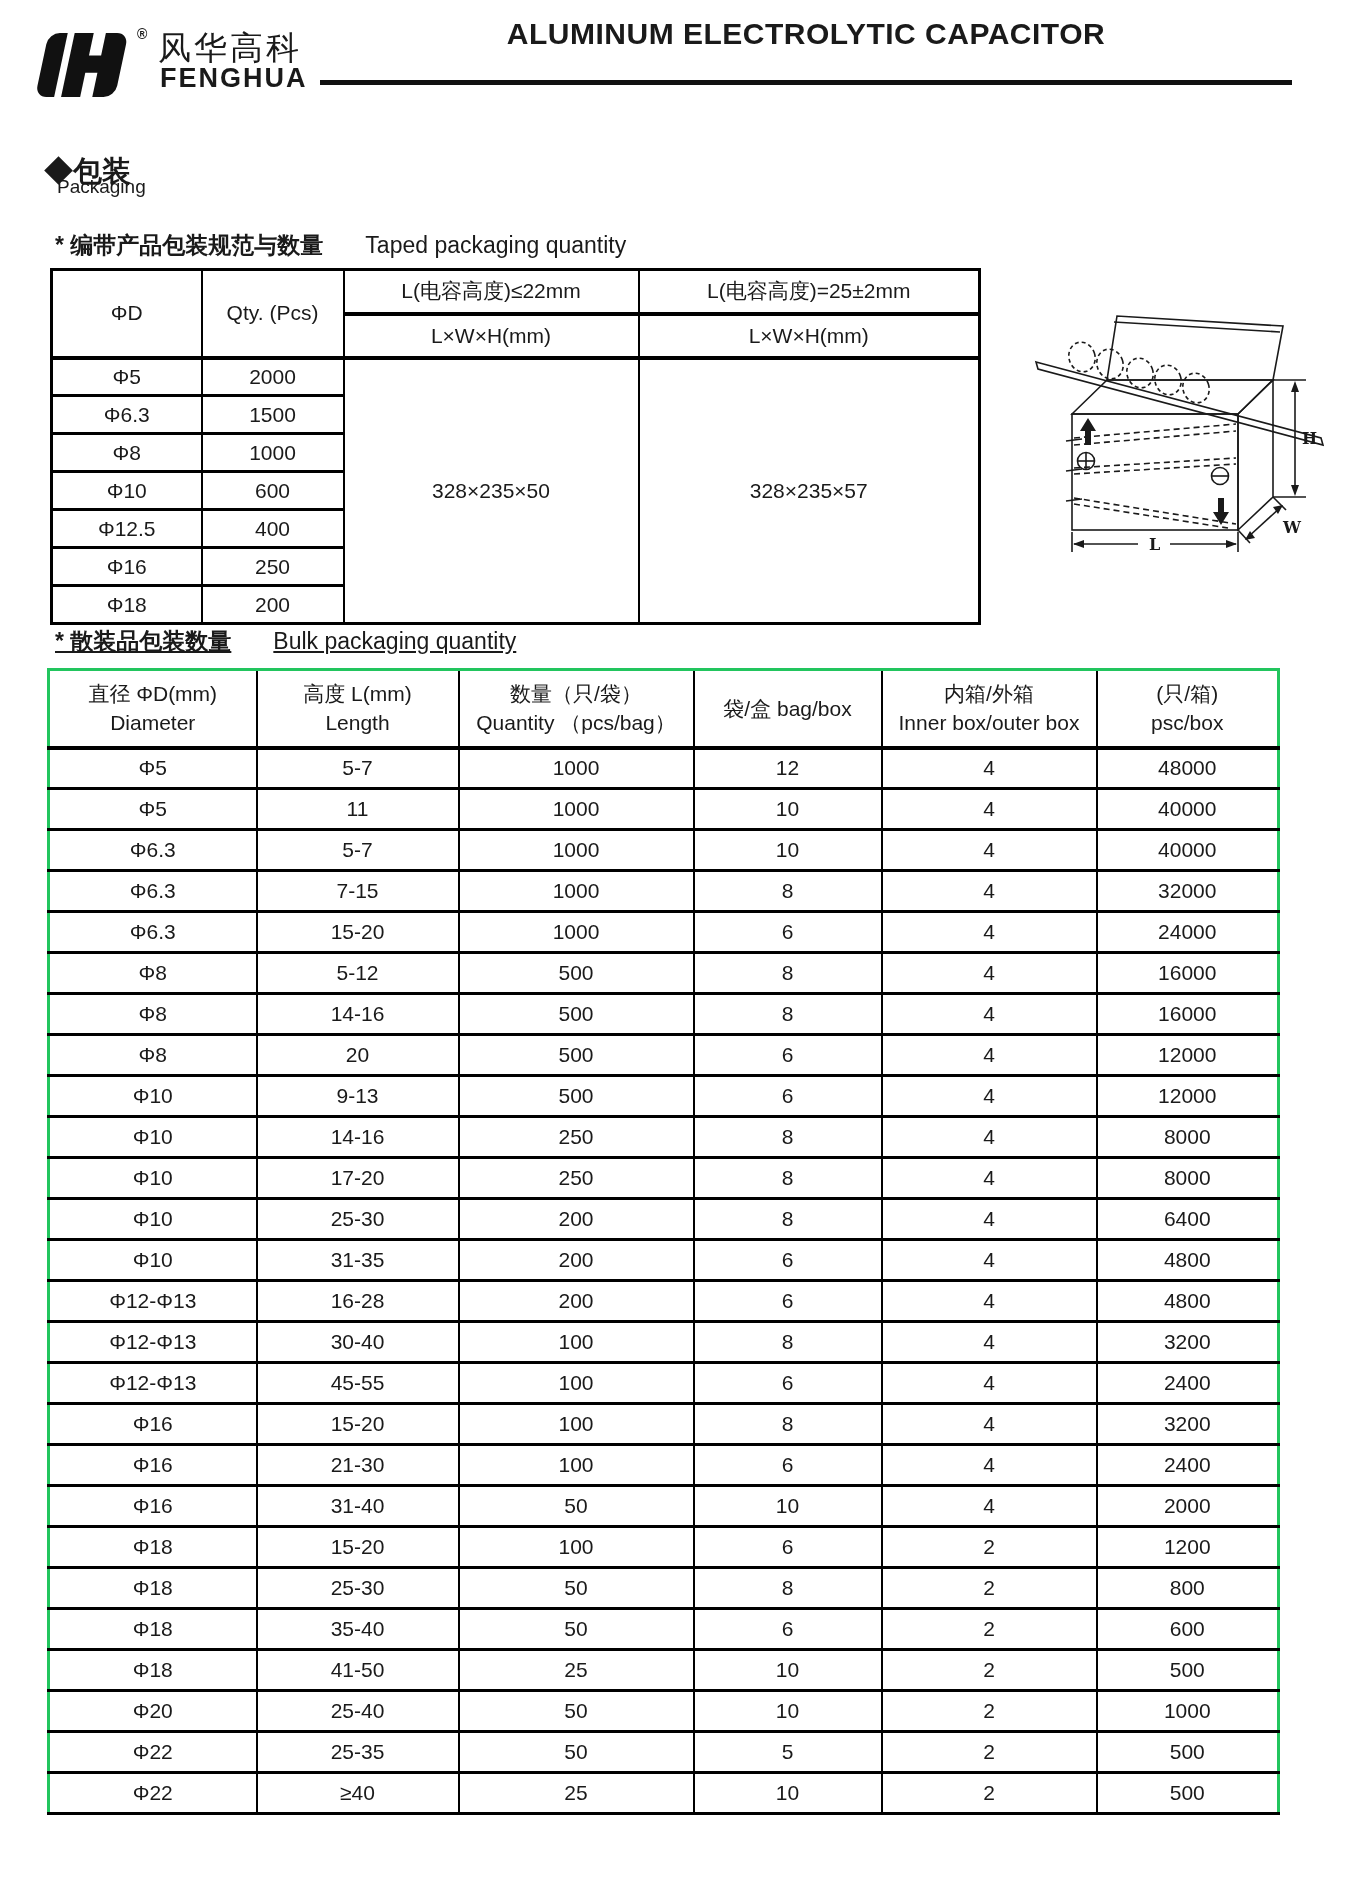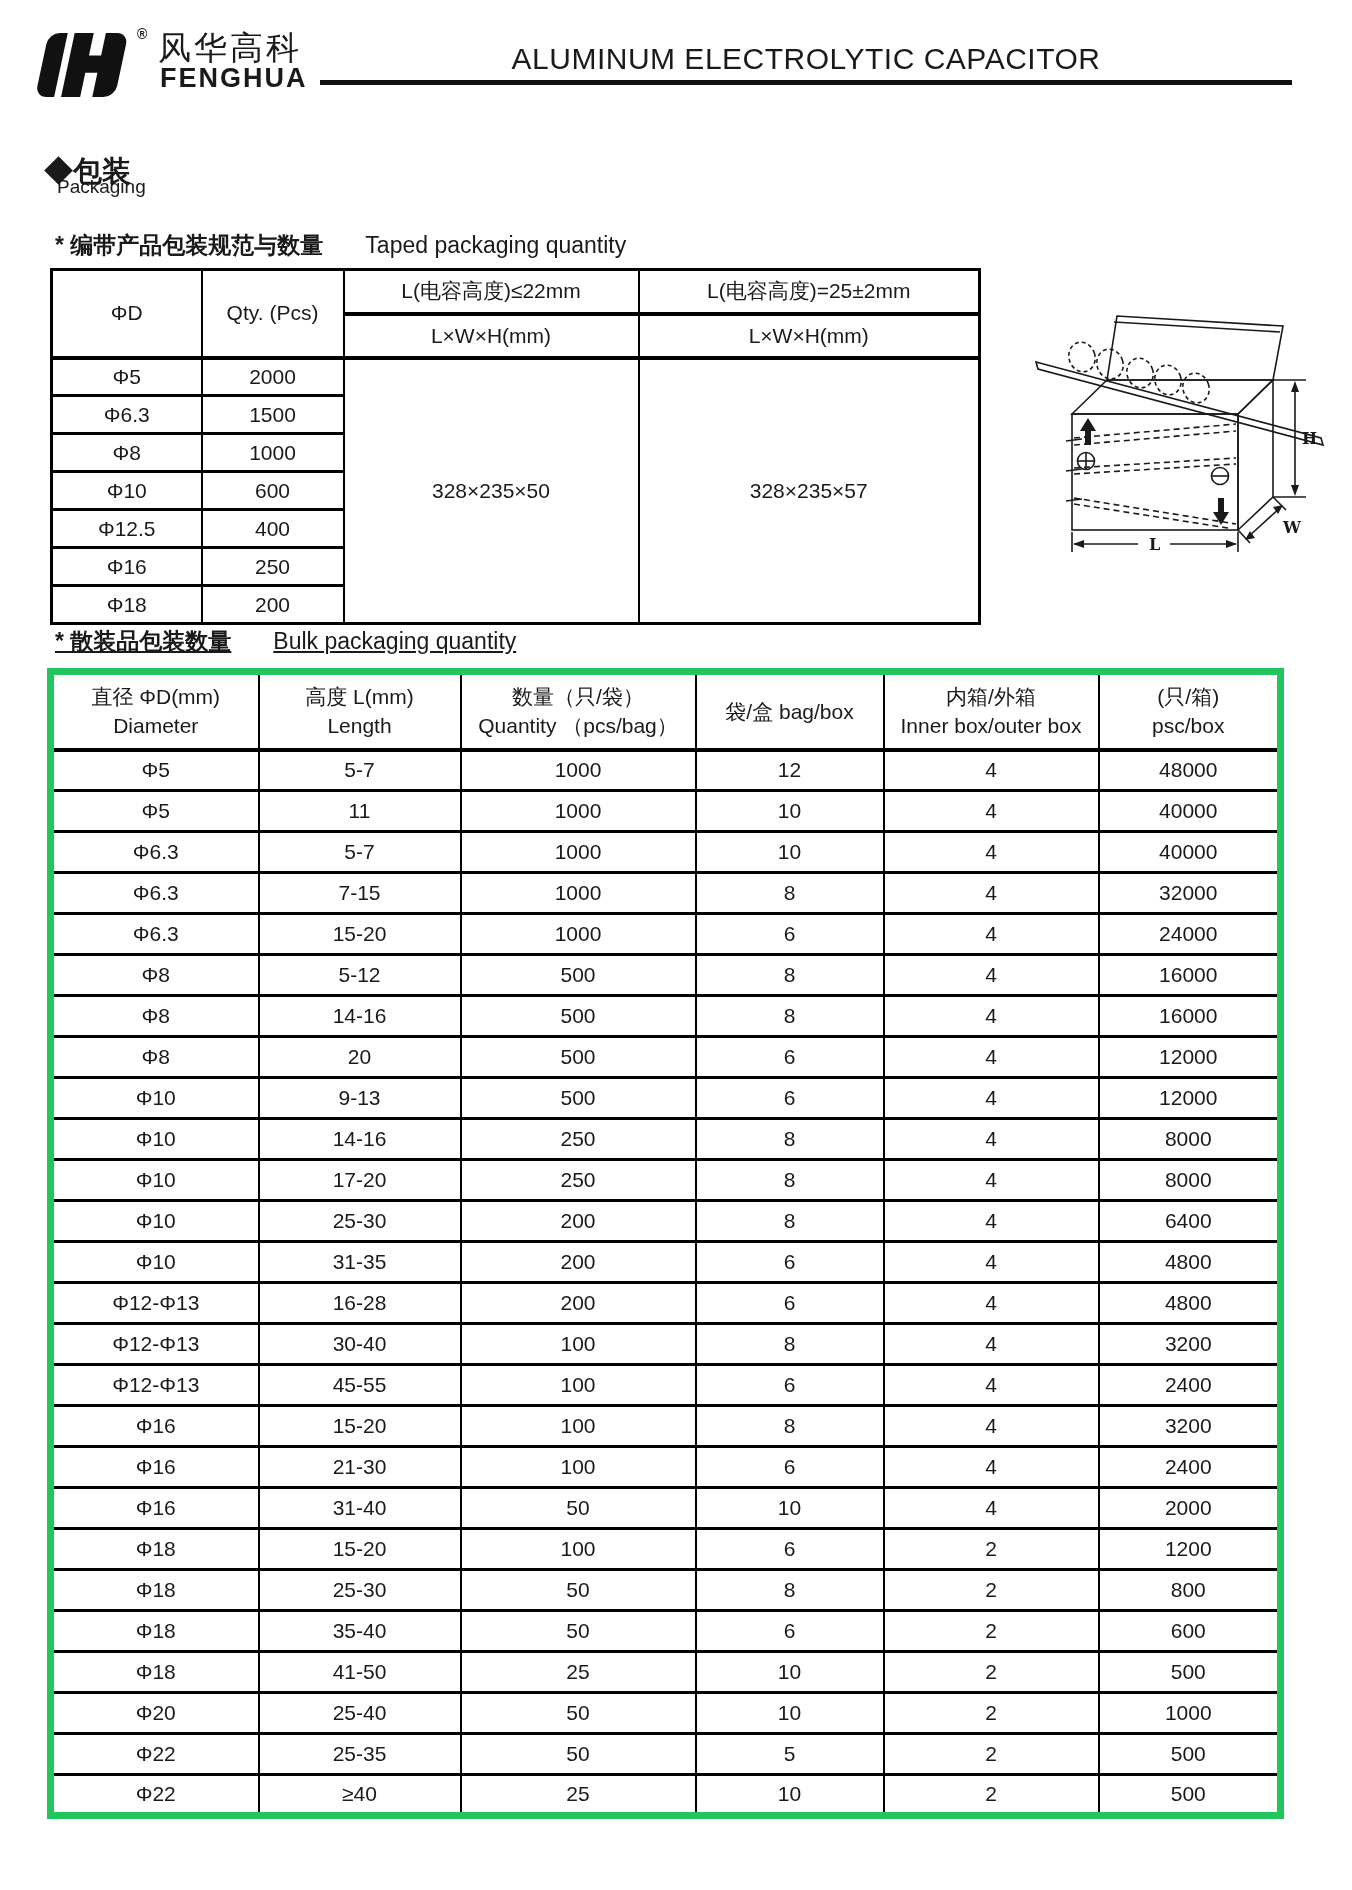--- a/index.html
+++ b/index.html
@@ -4,22 +4,22 @@
 <style>
   html,body{margin:0;padding:0;background:#fff;}
   .page{position:relative;width:1352px;height:1890px;background:#fff;overflow:hidden;
         font-family:"Liberation Sans", sans-serif;color:#1a1a1a;}
 
   
   .logo-mark{position:absolute;left:30px;top:26px;}
   .reg-mark{position:absolute;left:137px;top:26px;font-size:14px;font-weight:bold;}
   .logo-cn{position:absolute;left:158px;top:26px;font-size:33px;font-weight:normal;letter-spacing:3px;}
   .logo-en{position:absolute;left:160px;top:63px;font-size:27px;font-weight:bold;letter-spacing:2px;}
-  .doc-title{position:absolute;left:320px;top:42px;width:972px;text-align:center;
-             font-size:30px;font-weight:normal;letter-spacing:.5px;white-space:nowrap;}
+  .doc-title{position:absolute;left:320px;top:17px;width:972px;text-align:center;
+             font-size:30px;font-weight:bold;letter-spacing:.5px;white-space:nowrap;}
   .header-rule{position:absolute;left:320px;top:80px;width:972px;height:5px;background:#111;}
 
   
   .sec-heading{position:absolute;left:44px;top:152px;font-size:29px;font-weight:bold;}
   .sec-heading-en{position:absolute;left:57px;top:176px;font-size:19px;}
   .subtitle{position:absolute;font-size:23px;white-space:nowrap;}
   .subtitle .cn{font-weight:bold;}
   .subtitle .en{margin-left:42px;font-weight:normal;text-align:center;}
   .subtitle-taped{left:55px;top:230px;}
   .subtitle-bulk{left:55px;top:626px;text-decoration:underline;}
@@ -28,21 +28,21 @@
   table{border-collapse:collapse;table-layout:fixed;background:#fff;}
   th,td{border:2px solid #000;text-align:center;vertical-align:middle;
         font-size:21px;font-weight:normal;padding:0 4px;overflow:hidden;}
 
   .taped-table{position:absolute;left:50px;top:268px;width:928px;border:3px solid #000;}
   .taped-table thead tr{height:44px;}
   .taped-table thead th{border-bottom-width:4px;}
   .taped-table tbody tr{height:38px;}
   .taped-table tbody td{border-top-width:3px;border-bottom-width:3px;}
 
-  .bulk-table{position:absolute;left:47px;top:668px;width:1230px;border:7px solid #22c55e;}
+  .bulk-table{position:absolute;left:47px;top:668px;width:1230px;border:3px solid #22c55e;}
   .bulk-table thead tr{height:78px;}
   .bulk-table thead th{border-bottom-width:4px;line-height:29px;}
   .bulk-table tbody tr{height:41px;}
   .bulk-table tbody td{border-top-width:3px;border-bottom-width:3px;}
 
   
   .diagram{position:absolute;left:1000px;top:292px;}
   .dim-label{font-family:"DejaVu Serif", serif;font-size:16px;font-weight:bold;}
 </style>
 </head>

